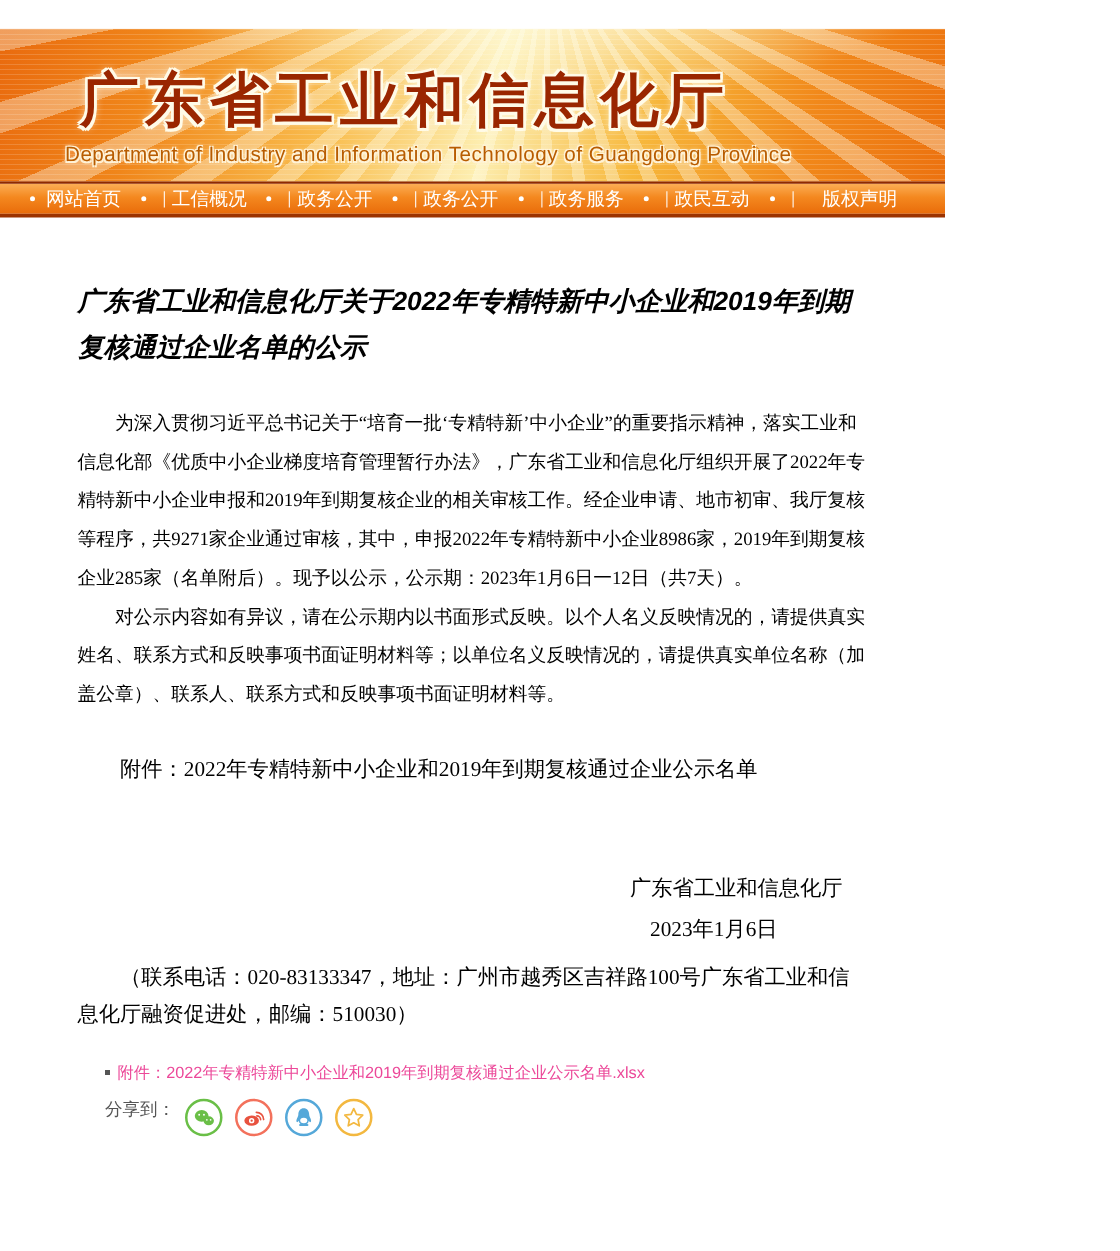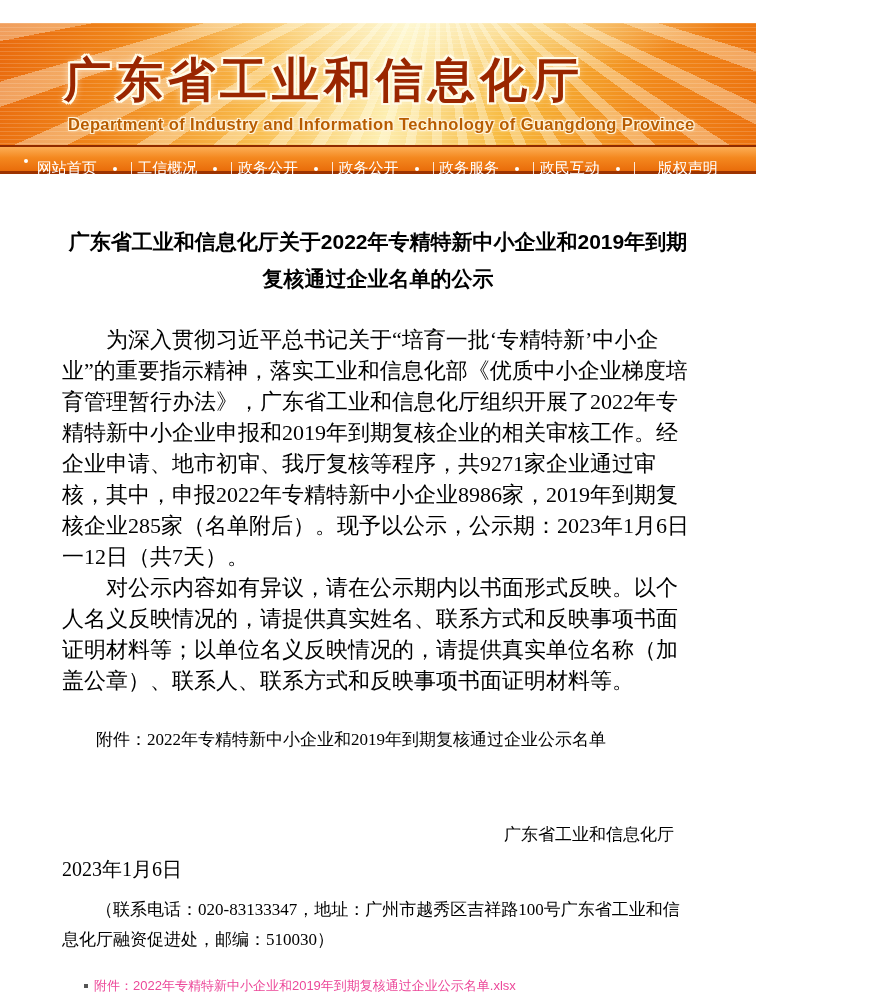--- a/index.html
+++ b/index.html
@@ -22,58 +22,58 @@
   }
   .site-title {
     position:absolute; left:64px; top:26px;
     font-size:47px; font-weight:bold; letter-spacing:5px; color:#9a2600;
     text-shadow:
       -2px -2px 0 #fffbe8, 2px -2px 0 #fffbe8, -2px 2px 0 #fffbe8, 2px 2px 0 #fffbe8,
       0 -2px 0 #fffbe8, 0 2px 0 #fffbe8, -2px 0 0 #fffbe8, 2px 0 0 #fffbe8,
       0 0 8px rgba(255,255,255,.9);
   }
   .site-sub {
-    position:absolute; left:68px; top:92px;
-    font-size:16.5px; font-weight:bold; color:#b85c00; letter-spacing:.4px;
+    position:absolute; left:52px; top:92px;
+    font-size:16.5px; font-weight:normal; color:#b85c00; letter-spacing:.4px;
     text-shadow:
       -1px -1px 0 #fff3d8, 1px -1px 0 #fff3d8, -1px 1px 0 #fff3d8, 1px 1px 0 #fff3d8,
       0 0 4px rgba(255,255,255,.9);
   }
 
   
   .nav {
-    height:29px; display:flex; align-items:flex-start;
+    height:29px; display:flex; align-items:center;
     border-top:2px solid #8f2a00; border-bottom:3px solid #9c3300;
     background:linear-gradient(#fcae55, #f4881f 45%, #e96c0a);
     padding:12px 18px;
   }
   .nav .lead-dot { width:4px; height:4px; border-radius:50%; background:#fff; margin:0 6px; }
   .nav ul { list-style:none; display:flex; flex:1; }
   .nav li { flex:1; display:flex; align-items:center; justify-content:center; }
   .nav .nav-label { color:#ffffff; font-size:15px; cursor:pointer; white-space:nowrap; }
   .nav .nav-dot { width:4px; height:4px; border-radius:50%; background:#fff; margin-left:16px; }
   .nav .nav-pipe { width:1px; height:13px; background:rgba(255,255,255,.85); margin-left:14px; }
   .nav li:last-child .nav-dot, .nav li:last-child .nav-pipe { display:none; }
 
   
   .content { height:792px; padding:0 62px; }
   .article-title {
-    margin:50px auto 0; max-width:762px; text-align:center;
-    font-size:21px; font-weight:bold; color:#000; line-height:1.75;
+    margin:50px auto 0; max-width:762px; 
+    font-size:21px; font-weight:bold; color:#000; line-height:1.75;font-style:italic;
   }
   .meta { margin-top:14px; text-align:center; font-size:13px; color:#000; }
   .meta span { margin:0 5px; }
   .meta .dim { color:#999; }
   .meta .ctl { cursor:pointer; }
 
-  .body-text { margin-top:26px; font-family:"Liberation Serif","DejaVu Serif",serif; font-size:22px; line-height:31px; color:#000; }
+  .body-text { margin-top:26px; font-family:"Liberation Serif","DejaVu Serif",serif; font-size:15px; line-height:31px; color:#000; }
   .body-text p { text-indent:2em; }
   .attach-line { margin-top:32px; text-indent:2em; font-family:"Liberation Serif","DejaVu Serif",serif; font-size:17px; color:#000; }
   .signature { margin-top:72px; text-align:right; padding-right:20px; font-family:"Liberation Serif","DejaVu Serif",serif; font-size:17px; }
-  .sign-date { margin-top:10px; padding-right:72px; font-family:"Liberation Serif","DejaVu Serif",serif; font-size:20px; }
+  .sign-date { margin-top:10px; text-align:right; padding-right:72px; font-family:"Liberation Serif","DejaVu Serif",serif; font-size:17px; }
   .contact { margin-top:12px; text-indent:2em; font-family:"Liberation Serif","DejaVu Serif",serif; font-size:17px; line-height:30px; color:#000; }
 
   .attach-heading { margin:52px 0 0 20px; color:#ff4e00; font-size:17px; font-weight:bold; }
   .attach-item { margin:22px 0 0 22px; display:flex; align-items:center; font-size:13px; color:#ec4899; }
   .attach-item .bullet { width:4px; height:4px; background:#555; margin-right:6px; flex:none; }
   .attach-item .file-link { cursor:pointer; }
 
   .share-row { margin:12px 0 0 22px; display:flex; align-items:flex-start; }
   .share-row .share-label { font-size:14px; color:#555; margin-right:8px; }
   .share-ico {

